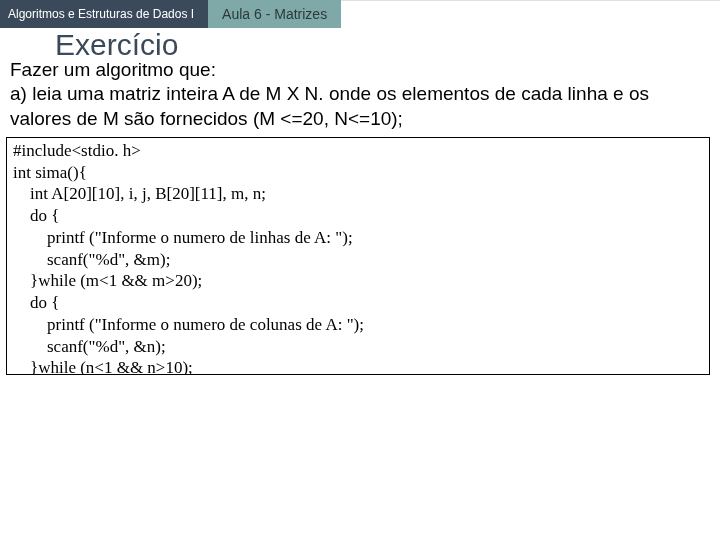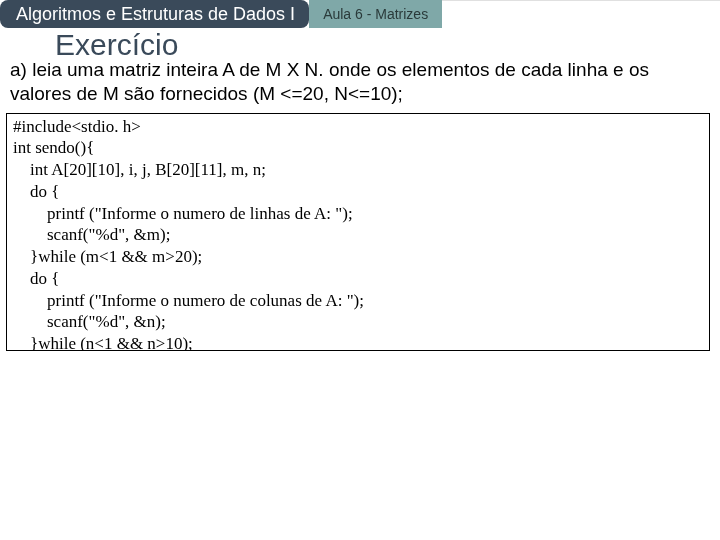--- a/index.html
+++ b/index.html
@@ -12,27 +12,26 @@
     position: relative;
   }
   .header-bar {
     display: flex;
     height: 28px;
     align-items: center;
   }
   .header-left {
     background: #3a4a5a;
     color: #ffffff;
-    font-size: 18px;
-    padding: 4px 14px 4px 16px;
+    font-size: 12px;
+    padding: 4px 14px 4px 8px;
     white-space: nowrap;
     height: 100%;
     display: flex;
     align-items: center;
-    border-radius: 8px;
   }
   .header-right {
     background: #7fa8a8;
     color: #2a3a3a;
     font-size: 14px;
     padding: 12px 14px;
     white-space: nowrap;
     height: 100%;
     display: flex;
     align-items: center;
@@ -77,25 +76,26 @@
 
 <div class="header-bar">
   <div class="header-left">Algoritmos e Estruturas de Dados I</div>
   <div class="header-right">Aula 6 -  Matrizes</div>
   <div class="header-spacer"></div>
 </div>
 
 <h1 class="title">Exercício</h1>
 
 <div class="body-text">
+  <div>Fazer um algoritmo que:</div>
   <div>a) leia uma matriz inteira A de M X N. onde os elementos de cada linha e os valores de M são fornecidos (M &lt;=20, N&lt;=10);</div>
 </div>
 
 <div class="code-box"><span>#include&lt;stdio. h&gt;</span>
-<span>int sendo(){</span>
+<span>int sima(){</span>
 <span>    int A[20][10], i, j, B[20][11], m, n;</span>
 <span>    do {</span>
 <span>        printf ("Informe o numero de linhas de A: ");</span>
 <span>        scanf("%d", &amp;m);</span>
 <span>    }while (m&lt;1 &amp;&amp; m&gt;20);</span>
 <span>    do {</span>
 <span>        printf ("Informe o numero de colunas de A: ");</span>
 <span>        scanf("%d", &amp;n);</span>
 <span>    }while (n&lt;1 &amp;&amp; n&gt;10);</span></div>
 

